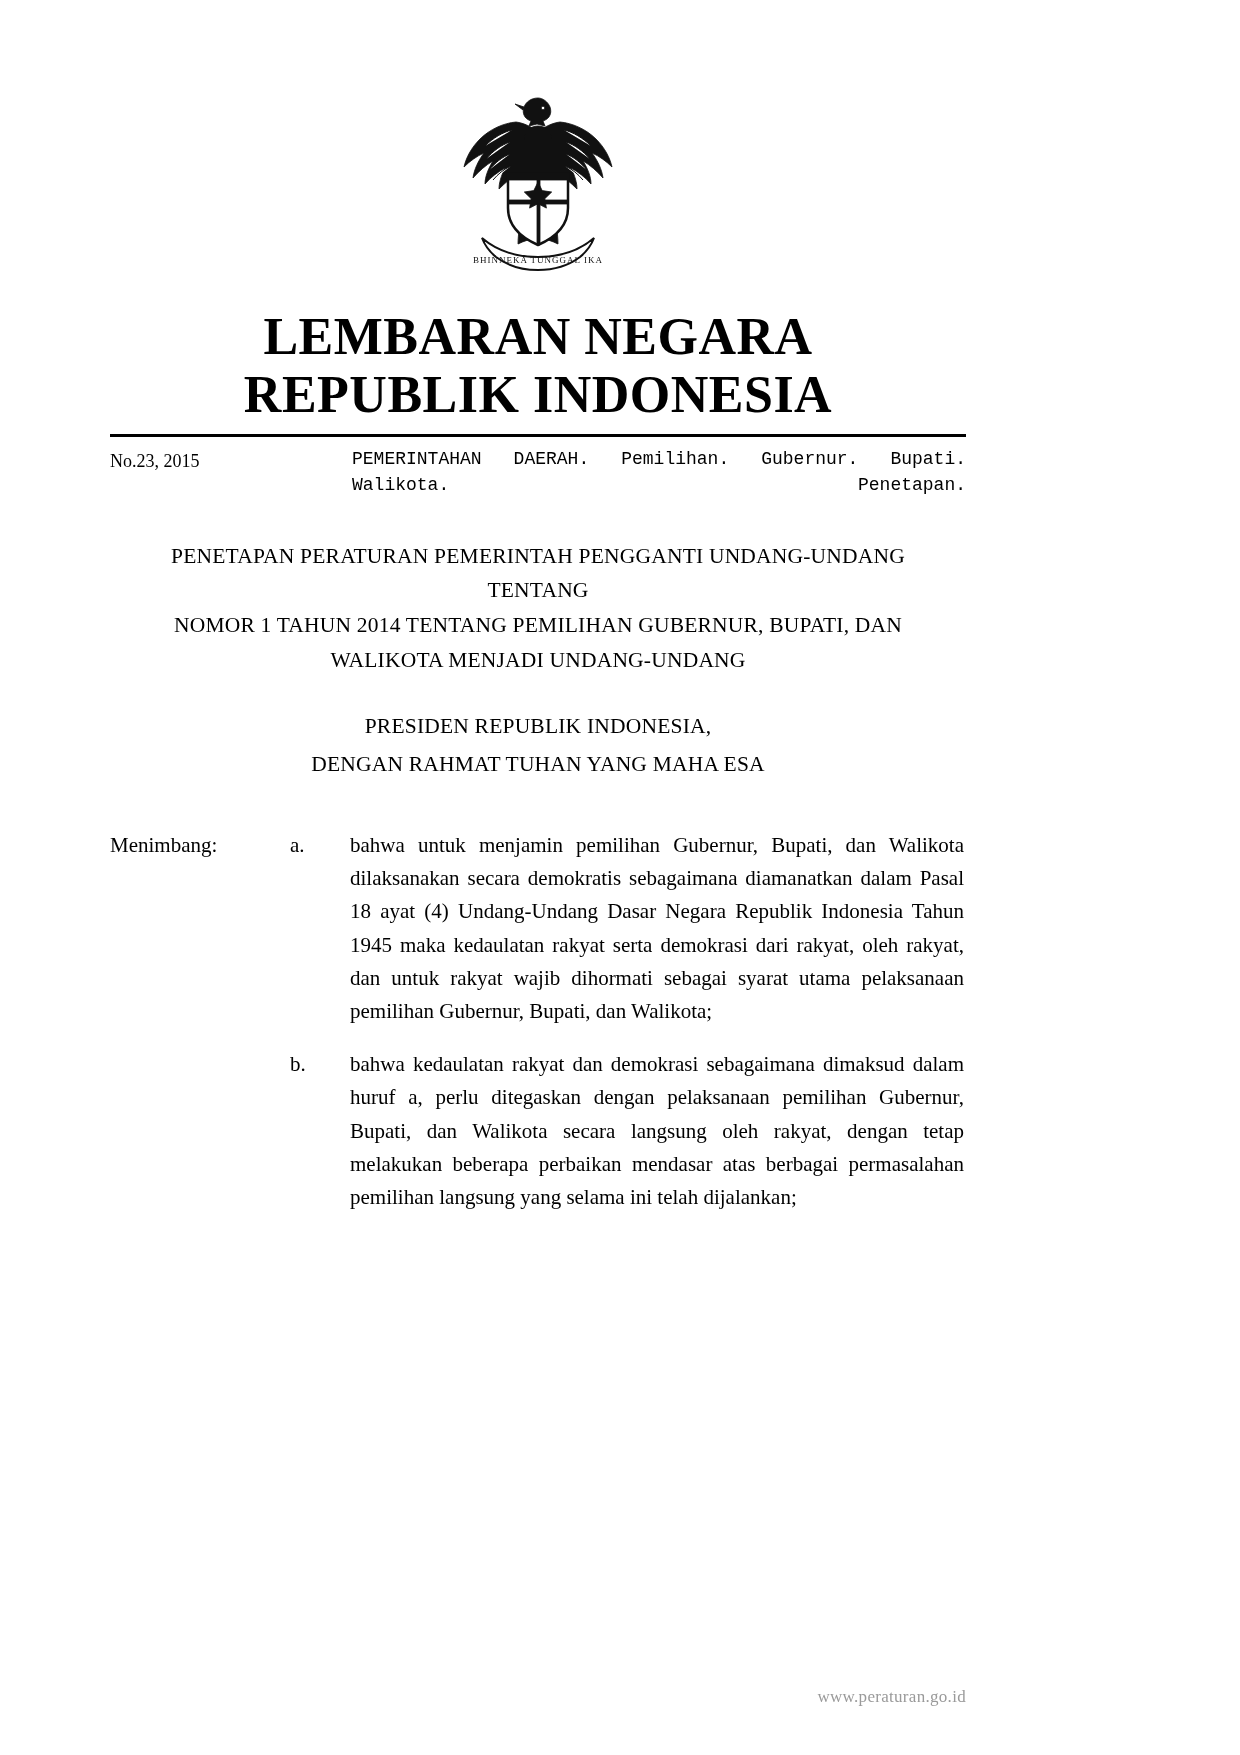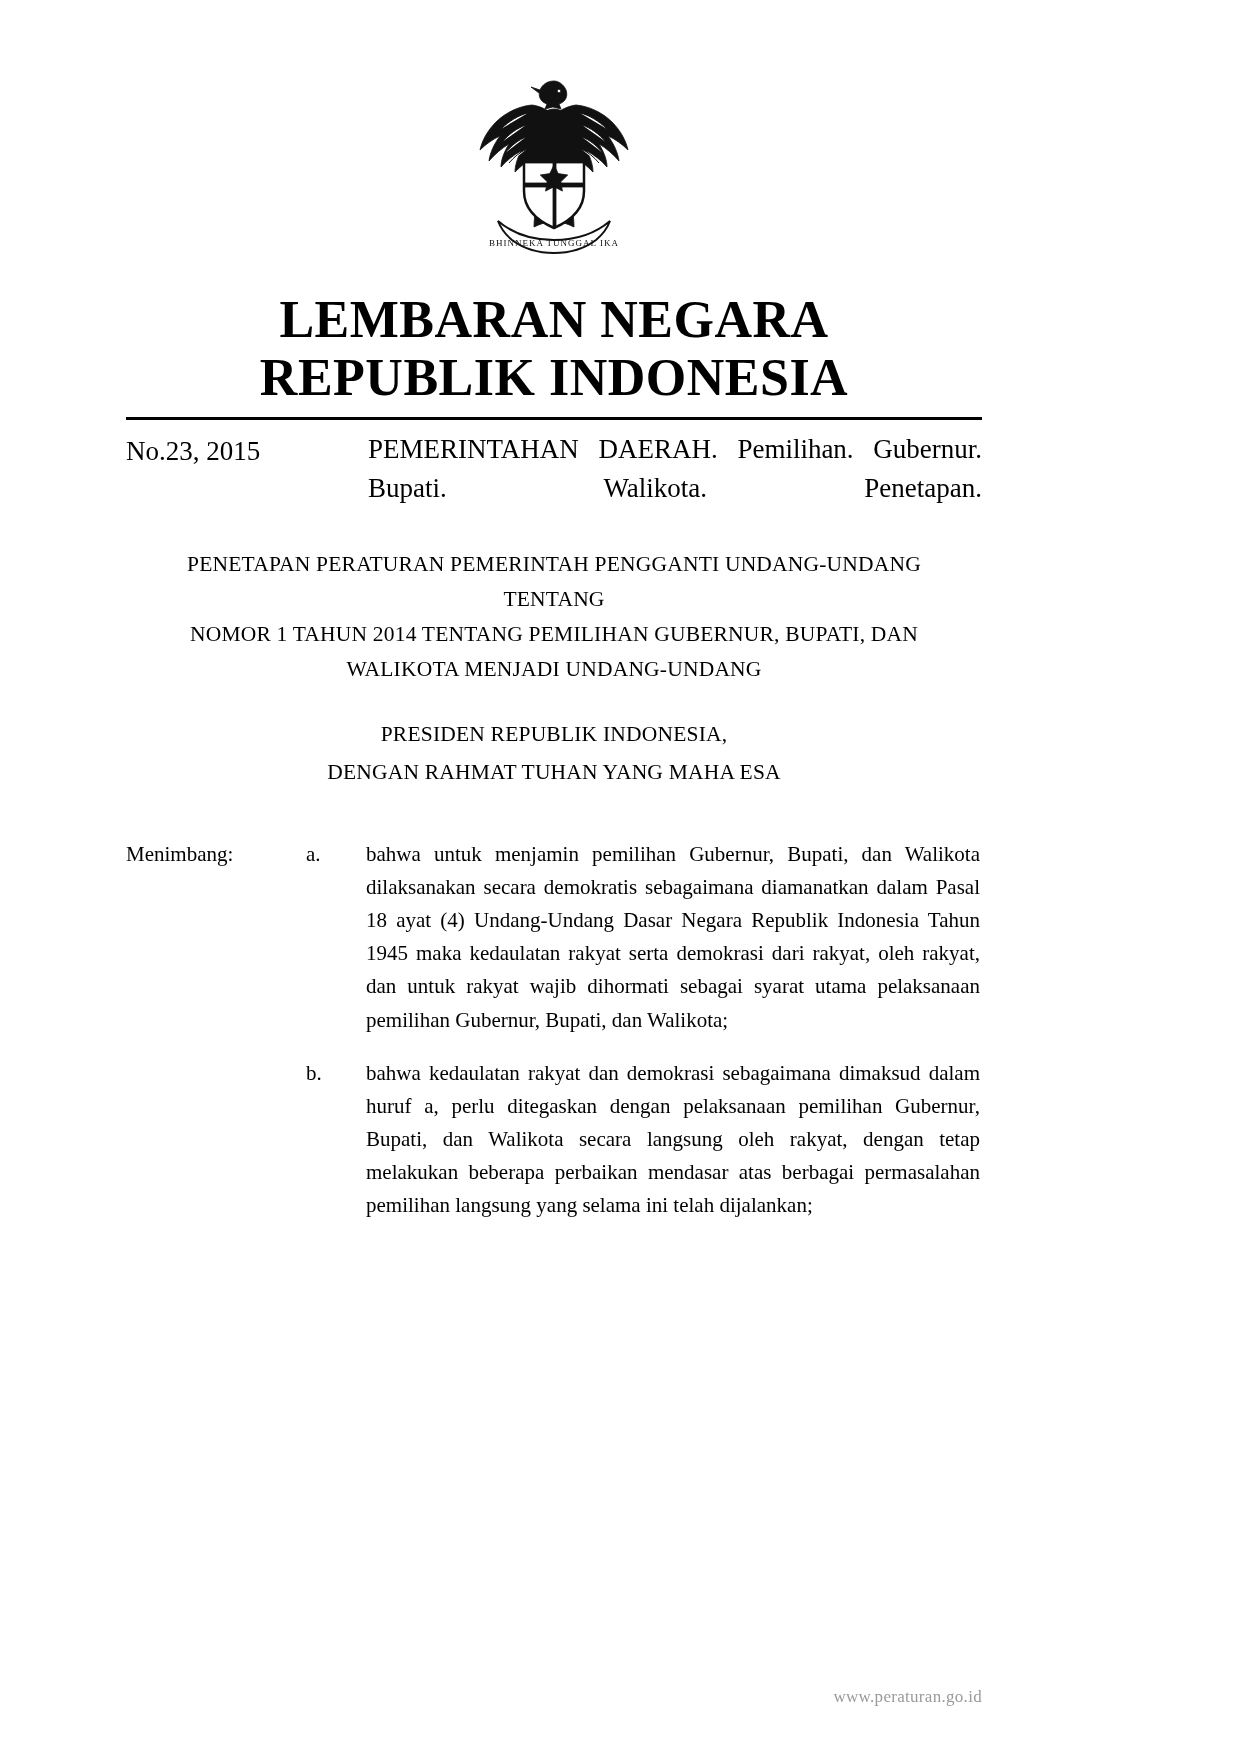--- a/index.html
+++ b/index.html
@@ -12,23 +12,22 @@
     height: 1755px;
     font-family: "Liberation Serif", serif;
     color: #000000;
     position: relative;
     overflow: hidden;
   }
   .page {
     width: 1076px;
     height: 1755px;
     box-sizing: border-box;
-    padding: 47px 110px 40px 110px;
+    padding: 64px 110px 40px 110px;
     position: relative;
-    margin-left: 16px;
   }
 
   
   .emblem-wrap {
     display: flex;
     justify-content: center;
     align-items: center;
     margin-top: 18px;
     margin-bottom: 10px;
   }
@@ -53,39 +52,40 @@
   .rule {
     border: none;
     border-top: 3px solid #000;
     margin: 10px 0 0 0;
   }
 
   
   .meta-row {
     display: flex;
     margin-top: 10px;
-    font-size: 27px;
+    font-size: 18px;
     line-height: 1.42;
   }
   .meta-no {
     width: 242px;
     flex: 0 0 242px;
     padding-top: 2px;
   }
   .meta-desc {
     flex: 1 1 auto;
     text-align: justify;
     text-align-last: left;
   }
   .meta-desc p {
     margin: 0;
   }
   .meta-desc p.justify-all {
     text-align: justify;
     text-align-last: justify;
+    font-family: Liberation Mono, monospace;
   }
 
   
   .title-block {
     margin-top: 40px;
     text-align: center;
     font-size: 21.5px;
     line-height: 1.62;
     letter-spacing: 0.2px;
   }

